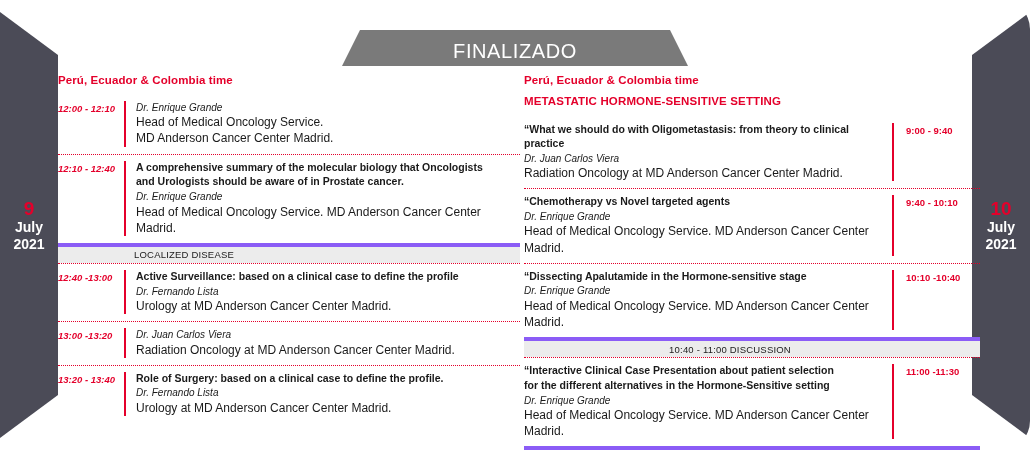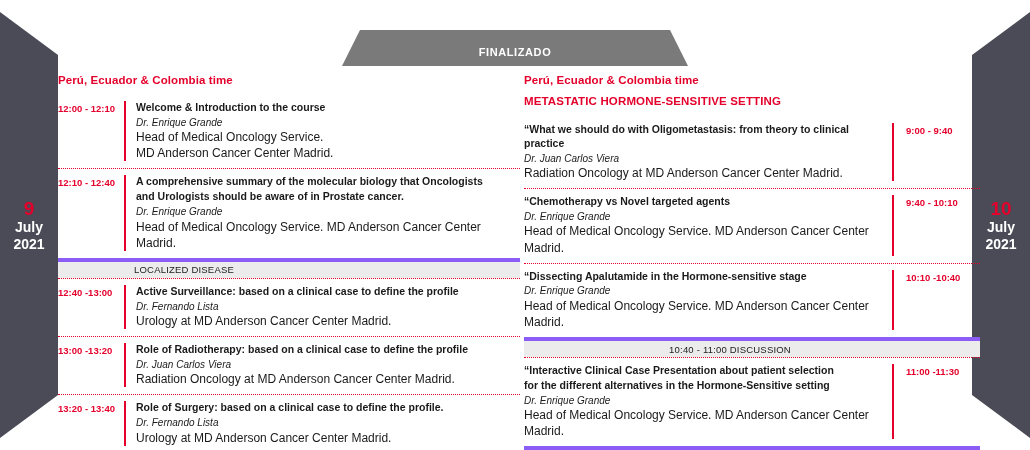--- a/index.html
+++ b/index.html
@@ -10,32 +10,32 @@
   }
   .stage{position:absolute;inset:0;width:1030px;height:450px;}
 
   
   .side-panel{
     position:absolute;top:0;height:450px;width:58px;
     background:#4b4b57;color:#ffffff;
     display:flex;flex-direction:column;align-items:center;justify-content:center;
   }
   .side-left{left:0;clip-path:polygon(0 12px,58px 55px,58px 395px,0 438px);}
-  .side-right{right:0;clip-path:polygon(0 55px,58px 12px,58px 438px,0 395px);}
+  .side-right{right:0;clip-path:polygon(0 55px,58px 12px,58px 438px,0 395px);border-radius:29px;}
   .side-daynum{color:#e4002b;font-size:19px;font-weight:bold;line-height:1.12;}
   .side-month{font-size:14px;font-weight:bold;line-height:1.18;}
   .side-year{font-size:14px;font-weight:bold;line-height:1.18;text-align:center;}
 
   
   .ribbon{
     position:absolute;left:342px;top:30px;width:346px;height:43px;
     background:#7a7a7a;color:#ffffff;
     clip-path:polygon(18px 0,328px 0,346px 36px,0 36px);
     display:flex;align-items:center;justify-content:center;
-    font-size:11px;font-weight:bold;letter-spacing:.6px;
+    font-size:20px;font-weight:normal;letter-spacing:.6px;
   }
 
   
   .col{position:absolute;top:74px;}
   .col-left{left:58px;width:462px;}
   .col-right{left:524px;width:456px;}
 
   .col-kicker{
     color:#e4002b;font-size:11.5px;font-weight:bold;letter-spacing:.1px;
     padding-left:0;margin:0 0 9px 0;
@@ -47,21 +47,21 @@
   }
 
   
   .session{display:flex;position:relative;padding:6px 0 7px 0;}
   .col-left .session{padding-left:0;}
 
   .time{
     color:#e4002b;font-size:9.5px;font-weight:bold;white-space:nowrap;
     padding-top:2px;
   }
-  .col-left .time{width:66px;flex:0 0 66px;text-align:left;}
+  .col-left .time{width:66px;flex:0 0 66px;text-align:left;font-style:italic;}
   .col-right .time{width:74px;flex:0 0 74px;text-align:left;padding-left:12px;}
 
   .redbar{
     flex:0 0 2px;width:2px;background:#e4002b;align-self:stretch;
     margin:0 10px 0 0;
   }
   .col-right .redbar{margin:0 0 0 0;}
 
   .body{flex:1 1 auto;min-width:0;}
   .s-title{
@@ -107,21 +107,20 @@
   </div>
 
   <div class="col col-left">
 
     <div class="col-kicker">Perú, Ecuador &amp; Colombia time</div>
 
     <div class="session">
       <div class="time">12:00 - 12:10</div>
       <div class="redbar"></div>
       <div class="body">
-        <p class="s-title">Welcome &amp; Introduction to the course</p>
         <p class="s-speaker">Dr. Enrique Grande</p>
         <p class="s-affil">Head of Medical Oncology Service.</p>
         <p class="s-affil">MD Anderson Cancer Center Madrid.</p>
       </div>
     </div>
 
     <div class="dotline"></div>
 
     <div class="session">
       <div class="time">12:10 - 12:40</div>
@@ -148,21 +147,20 @@
         <p class="s-affil">Urology at MD Anderson Cancer Center Madrid.</p>
       </div>
     </div>
 
     <div class="dotline"></div>
 
     <div class="session">
       <div class="time">13:00 -13:20</div>
       <div class="redbar"></div>
       <div class="body">
-        <p class="s-title">Role of Radiotherapy: based on a clinical case to define the profile</p>
         <p class="s-speaker">Dr. Juan Carlos Viera</p>
         <p class="s-affil">Radiation Oncology at MD Anderson Cancer Center Madrid.</p>
       </div>
     </div>
 
     <div class="dotline"></div>
 
     <div class="session">
       <div class="time">13:20 - 13:40</div>
       <div class="redbar"></div>

